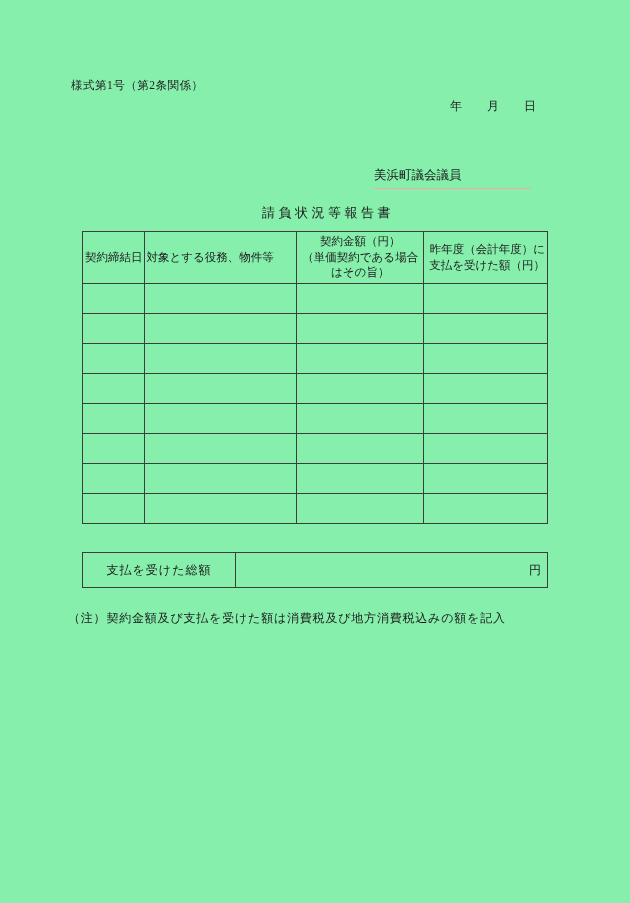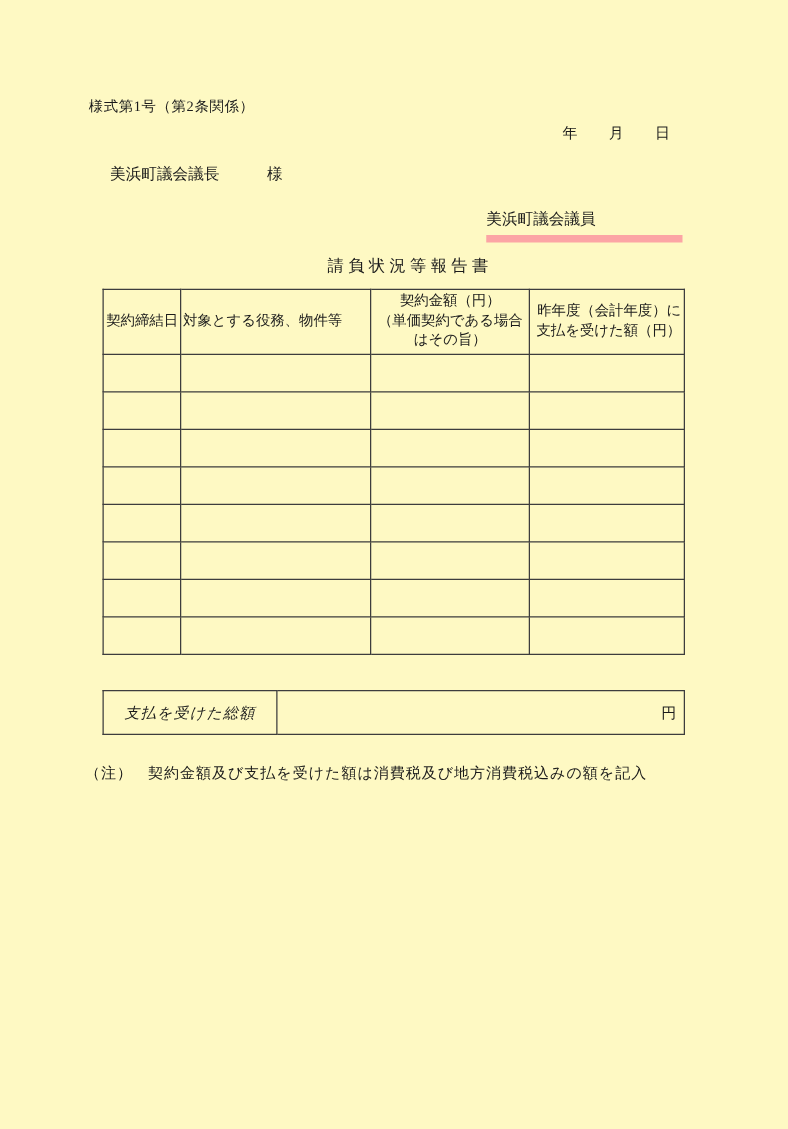--- a/index.html
+++ b/index.html
@@ -4,21 +4,21 @@
 <style>
   html, body {
     margin: 0;
     padding: 0;
     background: #ffffff;
   }
   .page {
     position: relative;
     width: 630px;
     height: 903px;
-    background: #fef9c3;
+    background: #86efac;
     font-family: "Liberation Serif", "DejaVu Serif", serif;
     color: #1b1b1b;
     overflow: hidden;
   }
 
   .form-number {
     position: absolute;
     left: 71px;
     top: 78px;
     font-size: 11.5px;
@@ -39,26 +39,26 @@
     left: 88px;
     top: 131px;
     font-size: 12.5px;
   }
   .addressee .honorific {
     margin-left: 38px;
   }
 
   .signer {
     position: absolute;
-    left: 389px;
+    left: 374px;
     top: 167px;
     width: 157px;
     font-size: 12.5px;
     padding-bottom: 4px;
-    border-bottom: 6px solid #fca5a5;
+    border-bottom: 1px solid #fca5a5;
   }
 
   .doc-title {
     position: absolute;
     left: 262px;
     top: 204px;
     font-size: 13px;
     letter-spacing: 3.5px;
     white-space: nowrap;
   }
@@ -90,51 +90,48 @@
   .main-table tbody td { height: 30px; }
 
   .total-table {
     position: absolute;
     left: 82px;
     top: 552px;
     width: 466px;
     font-size: 12px;
   }
   .total-table td { height: 35px; }
-  .total-table td.t1 { width: 139px; text-align: center; letter-spacing: 1px; font-style: italic; }
+  .total-table td.t1 { width: 153px; text-align: center; letter-spacing: 1px; }
   .total-table td.t2 { text-align: right; padding-right: 6px; }
 
   .note {
     position: absolute;
     left: 68px;
     top: 610px;
     font-size: 12px;
     letter-spacing: 0.8px;
     white-space: nowrap;
   }
   .note .note-text {
-    margin-left: 12px;
+    margin-left: 0;
   }
 </style>
 </head>
 <body>
 
 <div class="page">
 
   <div class="form-number">様式第1号（第2条関係）</div>
 
   <div class="date-line">
     <span>年</span>
     <span>月</span>
     <span>日</span>
   </div>
 
-  <div class="addressee">
-    <span>美浜町議会議長</span><span class="honorific">様</span>
-  </div>
 
   <div class="signer">
     <span>美浜町議会議員</span>
   </div>
 
   <div class="doc-title">請負状況等報告書</div>
 
   <table class="main-table">
     <thead>
       <tr>

